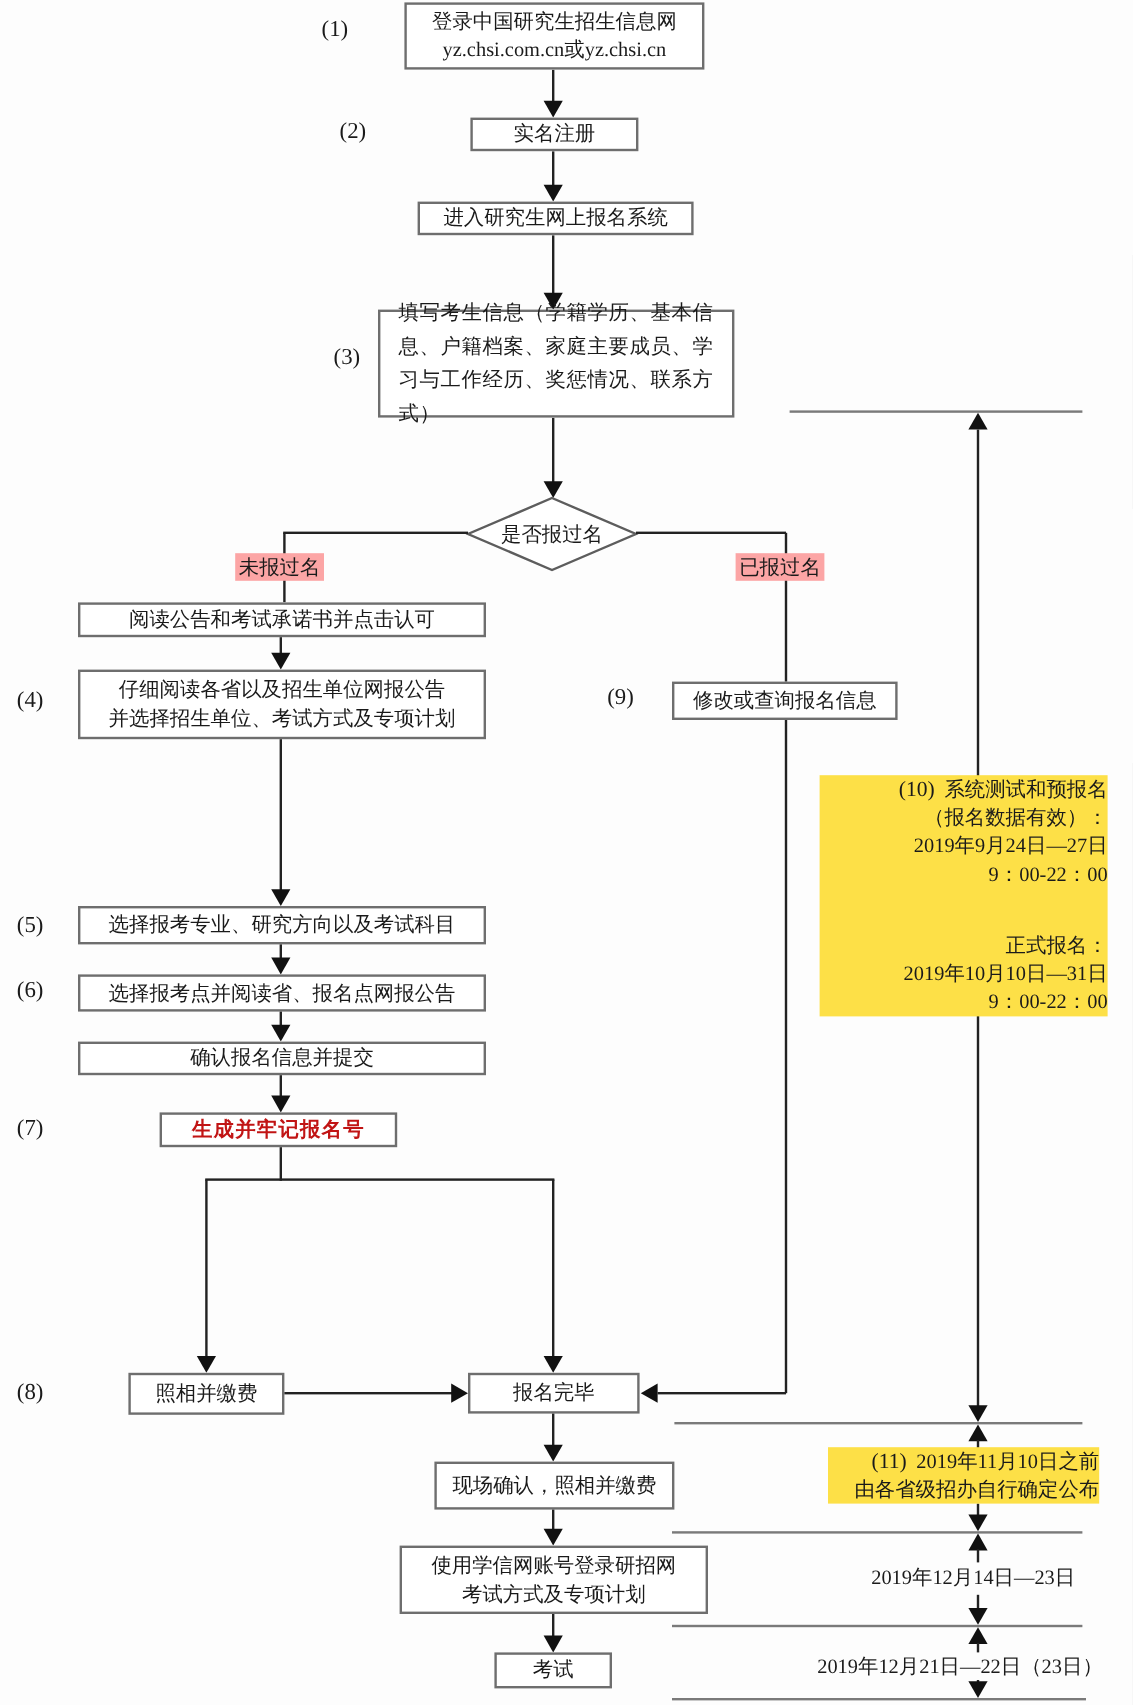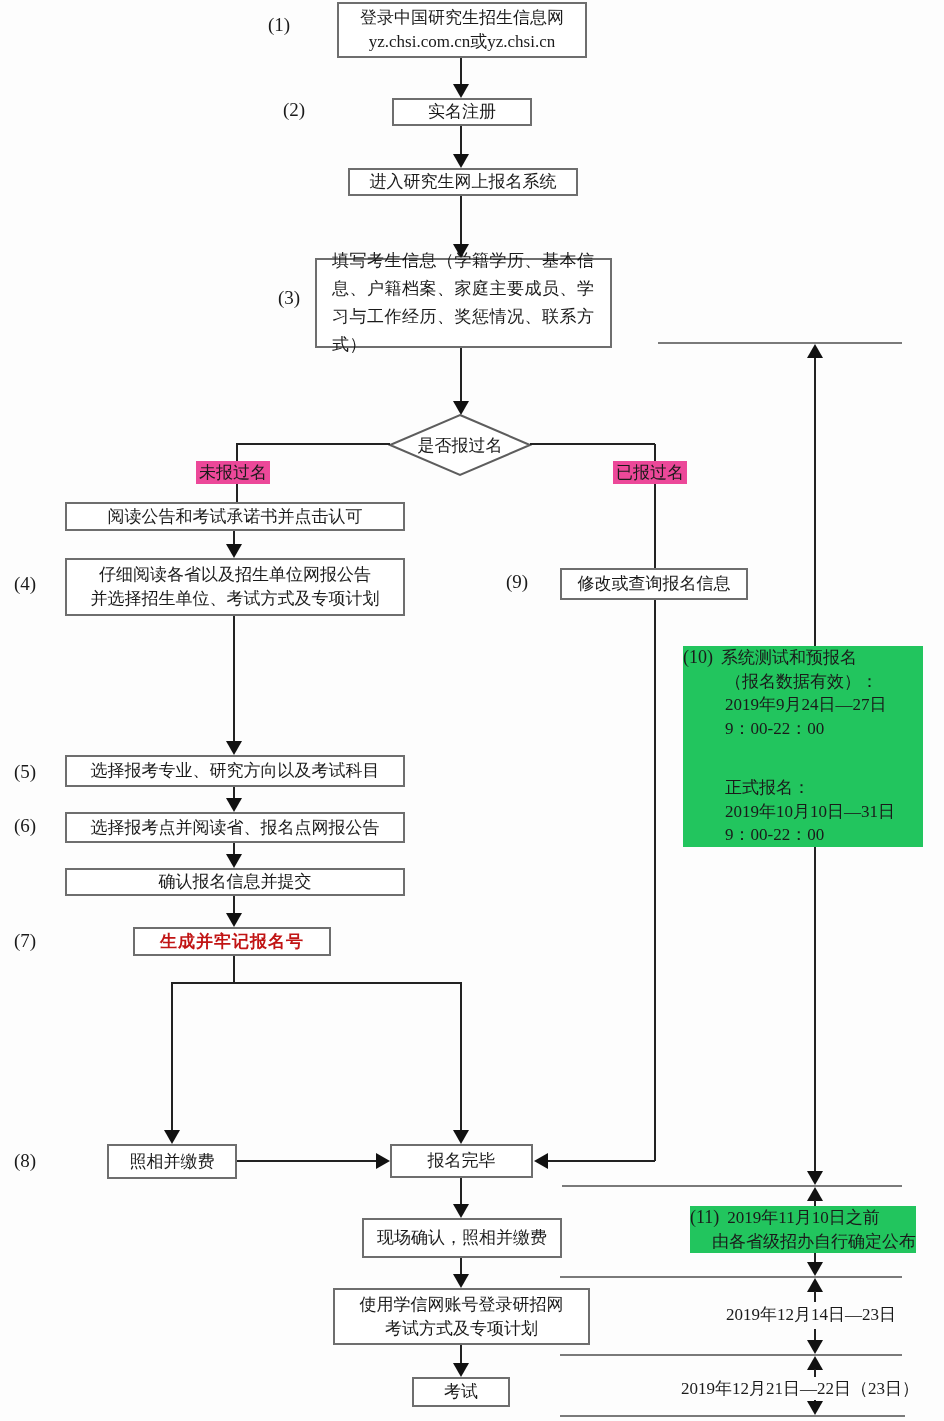--- a/index.html
+++ b/index.html
@@ -19,25 +19,25 @@
   .red{color:#c11414;font-weight:bold;letter-spacing:1px;}
   .vline{position:absolute;width:2px;background:#222;}
   .hline{position:absolute;height:2px;background:#222;}
   .tl{position:absolute;height:2px;background:#7a7a7a;}
   .ah{position:absolute;width:0;height:0;}
   .ah.down{border-left:8px solid transparent;border-right:8px solid transparent;border-top:14px solid #111;}
   .ah.up{border-left:8px solid transparent;border-right:8px solid transparent;border-bottom:14px solid #111;}
   .ah.left{border-top:8px solid transparent;border-bottom:8px solid transparent;border-right:14px solid #111;}
   .ah.right{border-top:8px solid transparent;border-bottom:8px solid transparent;border-left:14px solid #111;}
   .steplbl{position:absolute;font-size:19px;}
-  .branchlbl{position:absolute;font-size:17px;background:#ec4899;padding:0 3px;}
+  .branchlbl{position:absolute;font-size:17px;background:#fca5a5;padding:0 3px;}
   .diamond-wrap{position:absolute;left:388px;top:413px;width:144px;height:64px;}
   .diamond-wrap svg{position:absolute;left:0;top:0;}
   .diamond-text{position:absolute;left:0;top:0;width:144px;height:64px;display:flex;align-items:center;justify-content:center;font-size:17px;}
-  .anno{position:absolute;background:#22c55e;font-size:17px;line-height:23.5px;}
+  .anno{position:absolute;background:#fde047;font-size:17px;line-height:23.5px;text-align:right;}
   .anno .row1{white-space:nowrap;}
   .anno .lbl{margin-right:8px;font-size:18px;}
   .anno .ind{margin-left:42px;white-space:nowrap;}
   .anno .gap{margin-top:36px;}
   .freetext{position:absolute;background:#fdfdfd;font-size:17px;white-space:nowrap;padding:0 3px;}
 </style>
 </head>
 <body>
 
 <div id="stage">

